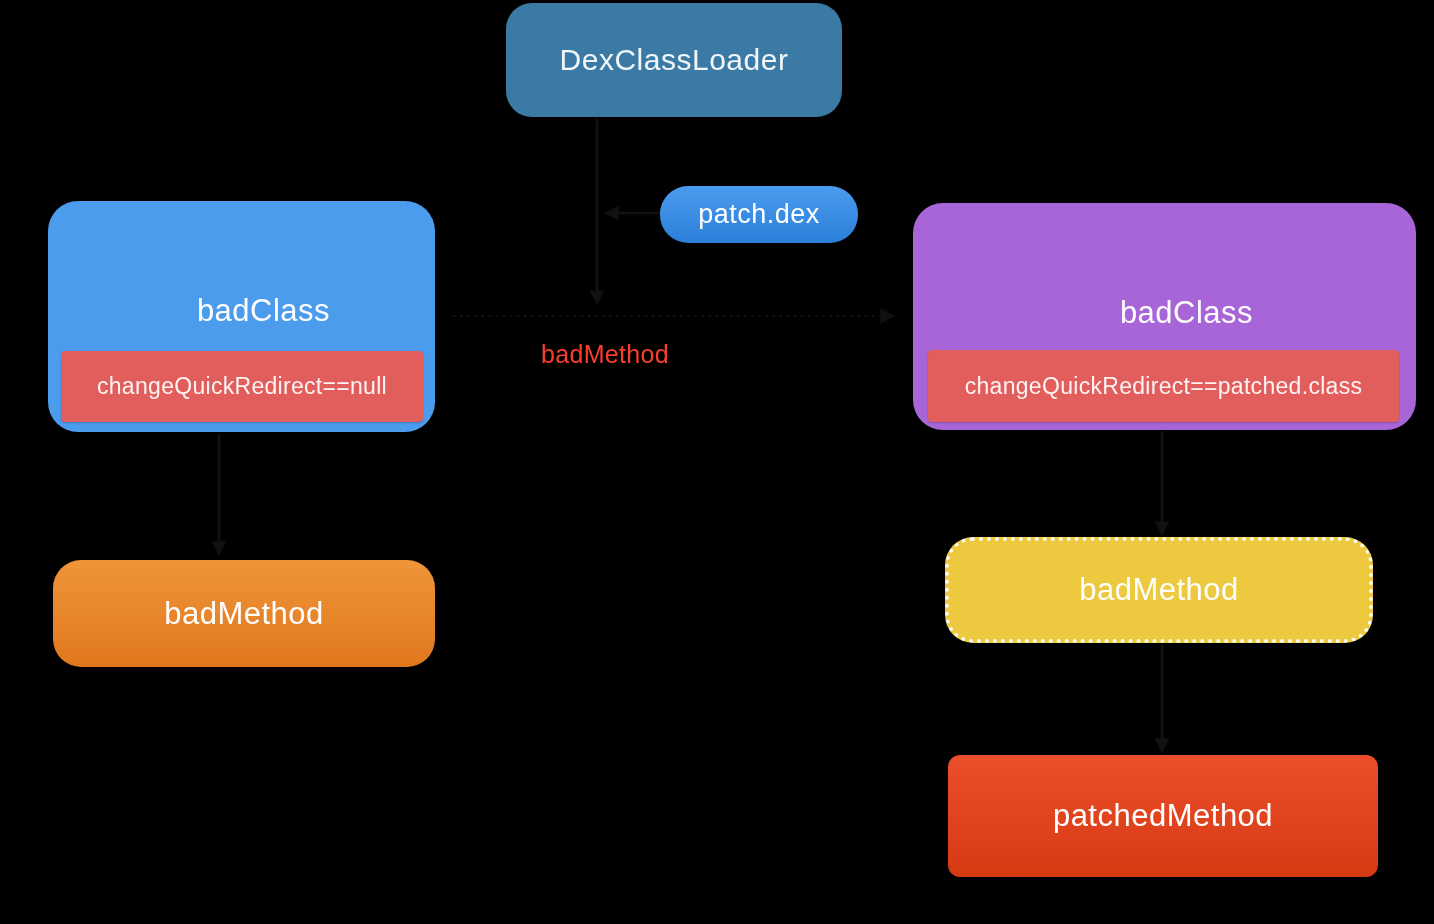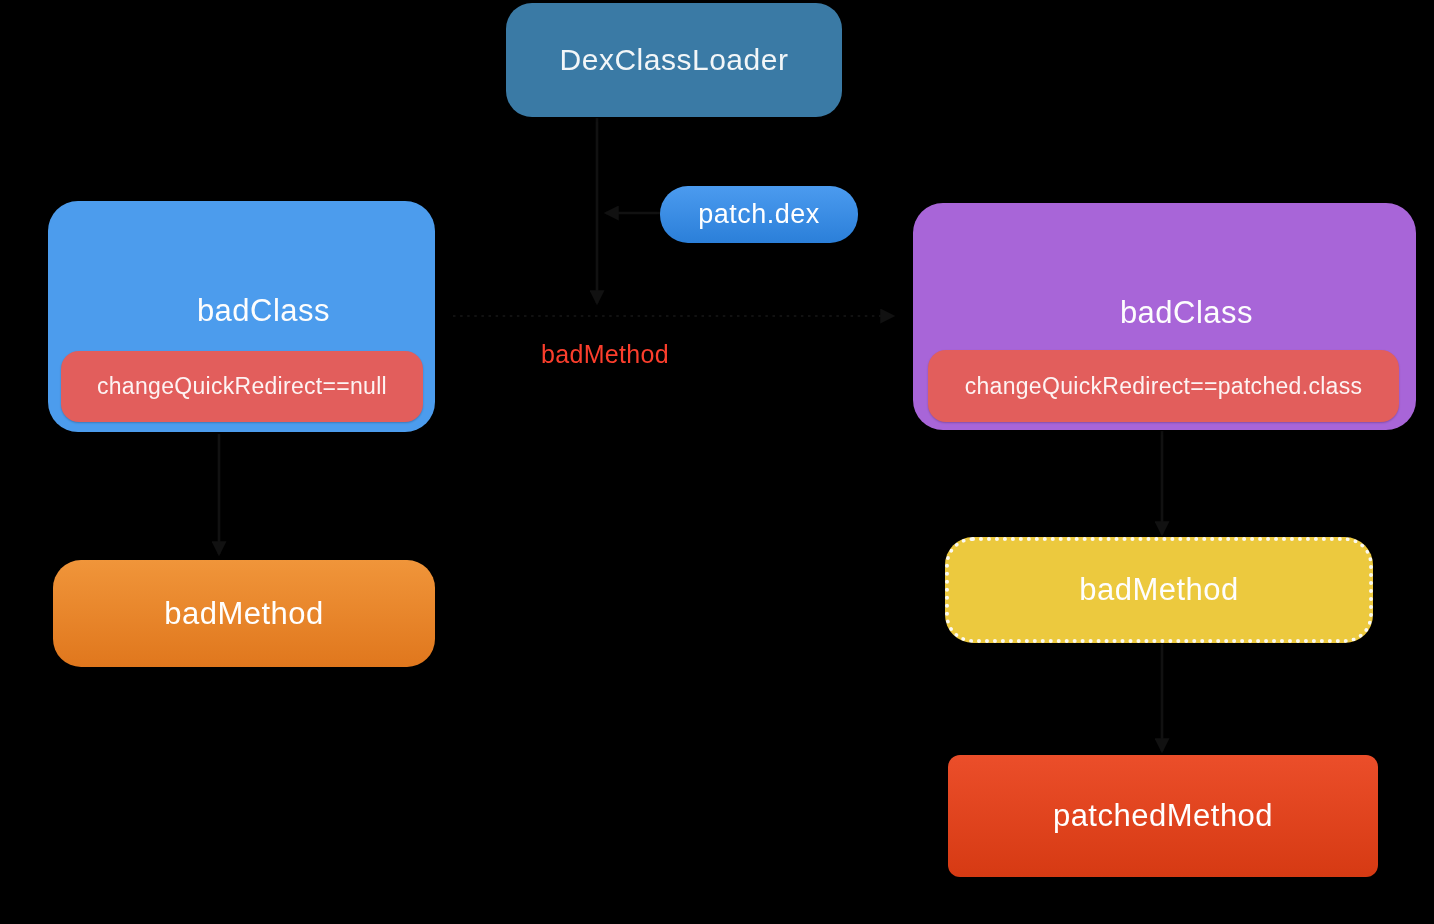--- a/index.html
+++ b/index.html
@@ -28,21 +28,21 @@
   .dex{left:506px;top:3px;width:336px;height:114px;border-radius:26px;font-size:30px;}
   .patchdex{left:660px;top:186px;width:198px;height:57px;border-radius:28px;font-size:27px;}
 
   .classbox{display:block;}
   .class-left{left:48px;top:201px;width:387px;height:231px;border-radius:30px;}
   .class-right{left:913px;top:203px;width:503px;height:227px;border-radius:30px;}
   .class-label{position:absolute;left:0;right:0;top:92px;text-align:center;font-size:31px;padding-left:44px;}
   .field{
     position:absolute;
     display:flex;align-items:center;justify-content:center;
-    border-radius:18px;font-size:23px;letter-spacing:.3px;
+    border-radius:4px;font-size:23px;letter-spacing:.3px;
     box-shadow:0 1px 2px rgba(0,0,0,.22);
   }
   .field-left{left:13px;right:12px;bottom:10px;height:71px;}
   .field-right{left:15px;right:17px;bottom:8px;height:72px;}
 
   .method-left{left:53px;top:560px;width:382px;height:107px;border-radius:28px;font-size:31px;}
   .method-right{
     left:945px;top:537px;width:428px;height:106px;border-radius:28px;font-size:31px;
     border:4px dotted rgba(252,252,252,.95);box-sizing:border-box;
     box-shadow:0 2px 3px rgba(0,0,0,.15);

